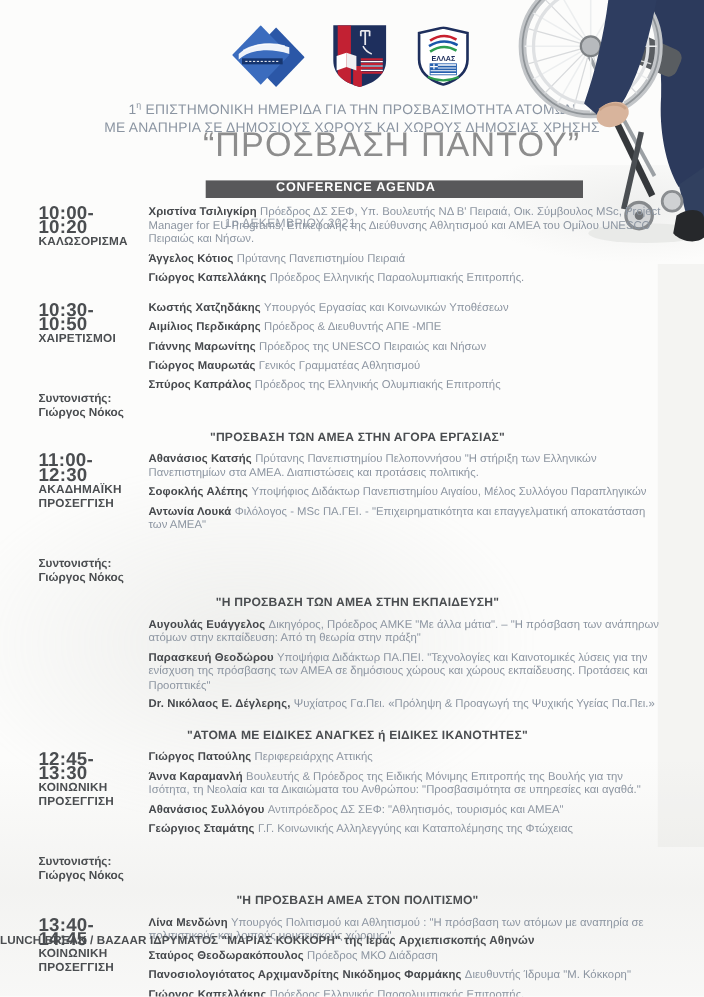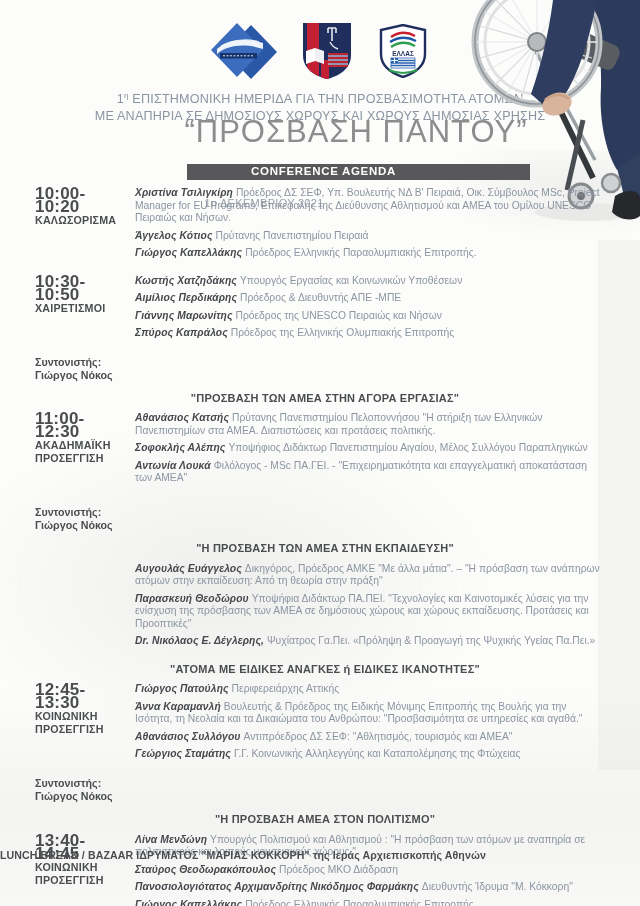--- a/index.html
+++ b/index.html
@@ -36,21 +36,21 @@
   .photo{position:absolute;top:0;right:0;}
 
   .agenda{position:absolute;top:187px;left:35px;width:580px;}
   .block{display:flex;margin-bottom:10px;}
   .left{width:100px;flex:none;padding-right:8px;box-sizing:border-box;}
   .right{flex:1;max-width:470px;}
   .time{font-weight:bold;font-size:17px;color:#4a4d50;letter-spacing:0.2px;line-height:13px;}
   .slabel{font-weight:bold;font-size:10.7px;color:#4a4d50;line-height:13px;margin-top:1px;letter-spacing:0.2px;}
   .mod{margin-top:41px;font-weight:bold;font-size:10.7px;color:#4a4d50;line-height:13px;}
   .entry{margin:0 0 5px 0;font-size:10.3px;line-height:12.5px;color:#8c95a1;}
-  .entry .nm{color:#45484c;margin-right:3px;letter-spacing:0.1px;font-style:italic;}
+  .entry .nm{color:#45484c;margin-right:3px;letter-spacing:0.1px;}
   .sheading{text-align:center;font-weight:bold;font-size:11px;color:#4a4d50;
     margin:6px 0 8px 0;letter-spacing:0.2px;line-height:12.5px;}
   .footer{position:absolute;top:849px;left:0;width:640px;text-align:left;
     font-weight:bold;font-size:10.6px;color:#4a4d50;letter-spacing:0.1px;}
 </style>
 </head>
 <body>
 
 <div class="wm1"></div>
 <div class="wm2"></div>
@@ -180,20 +180,21 @@
       <div class="slabel">ΧΑΙΡΕΤΙΣΜΟΙ</div>
       <div class="mod">
         <div>Συντονιστής:</div>
         <div>Γιώργος Νόκος</div>
       </div>
     </div>
     <div class="right">
       <p class="entry"><b class="nm">Κωστής Χατζηδάκης</b><span>Υπουργός Εργασίας και Κοινωνικών Υποθέσεων</span></p>
       <p class="entry"><b class="nm">Αιμίλιος Περδικάρης</b><span>Πρόεδρος &amp; Διευθυντής ΑΠΕ -ΜΠΕ</span></p>
       <p class="entry"><b class="nm">Γιάννης Μαρωνίτης</b><span>Πρόεδρος της UNESCO Πειραιώς και Νήσων</span></p>
+      <p class="entry"><b class="nm">Γιώργος Μαυρωτάς</b><span>Γενικός Γραμματέας Αθλητισμού</span></p>
       <p class="entry"><b class="nm">Σπύρος Καπράλος</b><span>Πρόεδρος της Ελληνικής Ολυμπιακής Επιτροπής</span></p>
     </div>
   </div>
 
   <div class="sheading">"ΠΡΟΣΒΑΣΗ ΤΩΝ ΑΜΕΑ ΣΤΗΝ ΑΓΟΡΑ ΕΡΓΑΣΙΑΣ"</div>
 
   <div class="block">
     <div class="left">
       <div class="time">11:00-12:30</div>
       <div class="slabel">ΑΚΑΔΗΜΑΪΚΗ ΠΡΟΣΕΓΓΙΣΗ</div>

